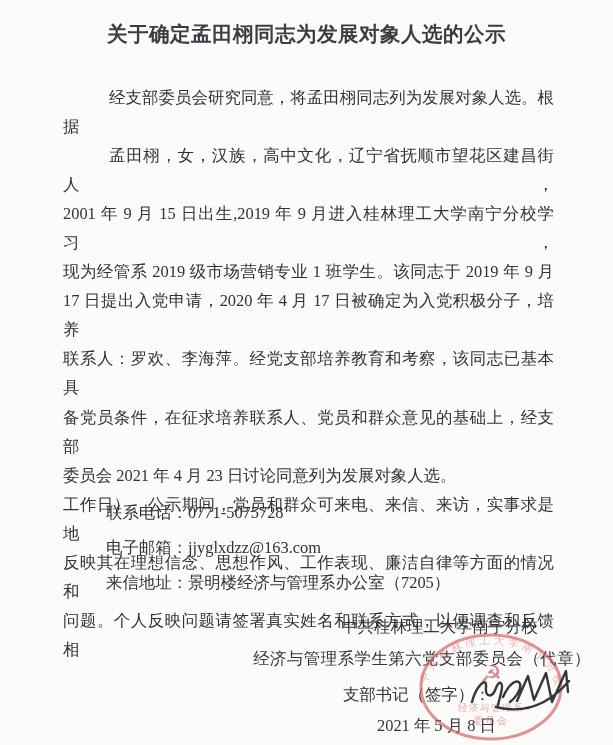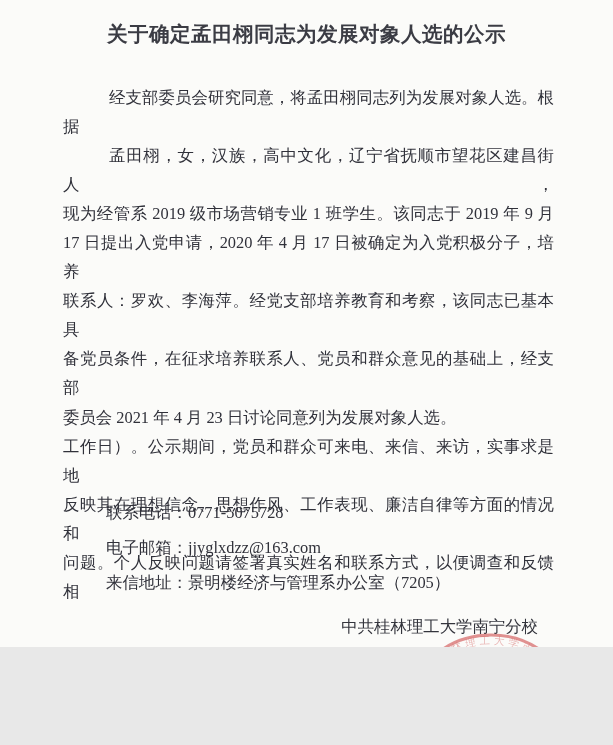--- a/index.html
+++ b/index.html
@@ -1,17 +1,17 @@
 <!DOCTYPE html>
 <html><head>
 <meta charset="utf-8">
 <style>
   html,body{margin:0;padding:0;background:#e8e8e8;}
   .page{
-    position:relative;width:613px;height:647px;margin:0 auto;
+    position:relative;width:613px;height:745px;margin:0 auto;
     background:#fbfbf9;overflow:hidden;
     font-family:"Liberation Serif","DejaVu Serif",serif;
     color:#30313a;
   }
   
   .title{
     position:absolute;top:20px;left:0;width:100%;
     text-align:center;font-size:20.5px;font-weight:700;
     letter-spacing:.5px;color:#3b3c44;
   }
@@ -42,20 +42,21 @@
 </head>
 <body>
 
 <div class="page">
 
   <div class="title">关于确定孟田栩同志为发展对象人选的公示</div>
 
   <div class="body-block">
     <div class="bline ind j">经支部委员会研究同意，将孟田栩同志列为发展对象人选。根据</div>
     <div class="bline ind j">孟田栩，女，汉族，高中文化，辽宁省抚顺市望花区建昌街人，</div>
+    <div class="bline j">2001 年 9 月 15 日出生,2019 年 9 月进入桂林理工大学南宁分校学习，</div>
     <div class="bline j">现为经管系 2019 级市场营销专业 1 班学生。该同志于 2019 年 9 月</div>
     <div class="bline j">17 日提出入党申请，2020 年 4 月 17 日被确定为入党积极分子，培养</div>
     <div class="bline j">联系人：罗欢、李海萍。经党支部培养教育和考察，该同志已基本具</div>
     <div class="bline j">备党员条件，在征求培养联系人、党员和群众意见的基础上，经支部</div>
     <div class="bline">委员会 2021 年 4 月 23 日讨论同意列为发展对象人选。</div>
     <div class="bline j">工作日）。公示期间，党员和群众可来电、来信、来访，实事求是地</div>
     <div class="bline j">反映其在理想信念、思想作风、工作表现、廉洁自律等方面的情况和</div>
     <div class="bline j">问题。个人反映问题请签署真实姓名和联系方式，以便调查和反馈相</div>
 
   </div>

